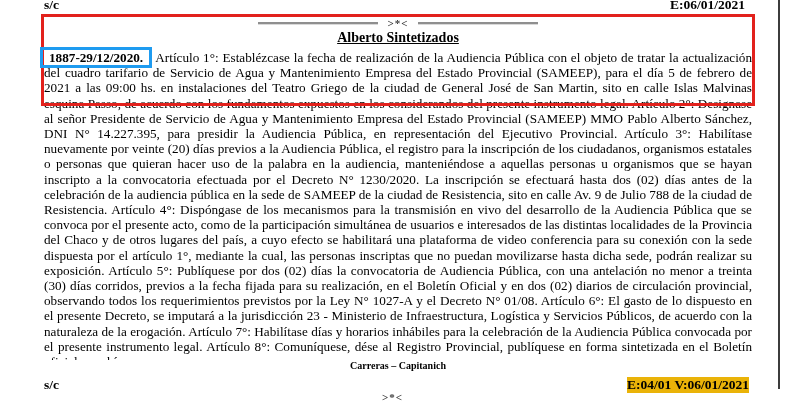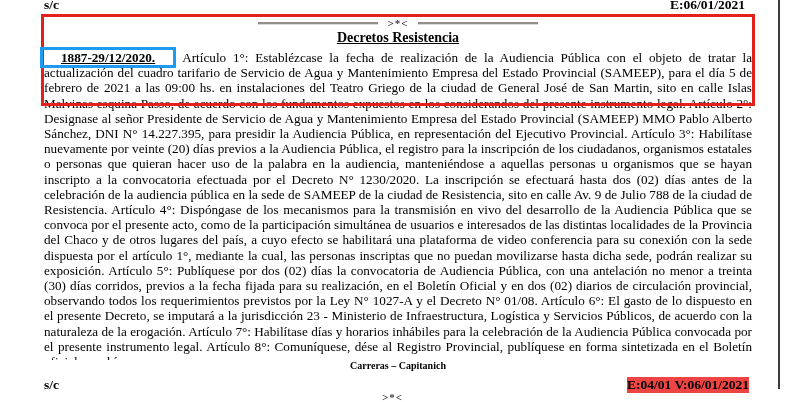--- a/index.html
+++ b/index.html
@@ -59,38 +59,37 @@
   }
   .body-text {
     text-align: justify;
     font-size: 13.2px;
     line-height: 15.2px;
   }
   .seg-bold { font-weight: normal; }
   .num-box {
     font-weight: bold;
     border: 3px solid var(--blue);
-    padding: 0 18px;
+    padding: 0 6px;
     margin-left: -4px;
     z-index: 7;
     position: relative;
-    text-decoration: underline;
   }
   .signature {
     position: absolute; left: 44px; top: 360px; width: 708px;
     text-align: center; font-weight: bold; font-size: 10px;
     background: #fff;
   }
   .ftr-left {
     position: absolute; left: 44px; top: 377px;
     font-weight: bold; font-size: 13.5px; background: #fff;
   }
   .ftr-right {
     position: absolute; right: 36px; top: 377px;
-    font-weight: bold; font-size: 13.5px; background: #ef4444;
+    font-weight: bold; font-size: 13.5px; background: #eab308;
   }
   .bottom-orn {
     position: absolute; left: 0; top: 391px; width: 785px;
     text-align: center;
     font-size: 11px; color: #3a3a3a; font-weight: bold;
     letter-spacing: 1px;
   }
 </style>
 </head>
 <body>
@@ -100,20 +99,20 @@
 <div class="col-rule"></div>
 
 <div class="red-box"></div>
 
 <div class="column">
   <div class="divider">
     <span class="line"></span>
     <span class="orn">&gt;*&lt;</span>
     <span class="line"></span>
   </div>
-  <div class="title">Decretos Resistencia</div>
+  <div class="title">Alberto Sintetizados</div>
   <div class="body-text"><span class="seg-bold num-box">1887-29/12/2020.</span><span> </span><span class="seg-bold">Artículo 1°</span><span>: Establézcase la fecha de realización de la Audiencia Pública con el objeto de tratar la actualización del cuadro tarifario de Servicio de Agua y Mantenimiento Empresa del Estado Provincial (SAMEEP), para el día 5 de febrero de 2021 a las 09:00 hs. en instalaciones del Teatro Griego de la ciudad de General José de San Martin, sito en calle Islas Malvinas esquina Passo, de acuerdo con los fundamentos expuestos en los considerandos del presente instrumento legal. </span><span class="seg-bold">Artículo 2°</span><span>: Designase al señor Presidente de Servicio de Agua y Mantenimiento Empresa del Estado Provincial (SAMEEP) MMO Pablo Alberto Sánchez, DNI N° 14.227.395, para presidir la Audiencia Pública, en representación del Ejecutivo Provincial. </span><span class="seg-bold">Artículo 3°</span><span>: Habilítase nuevamente por veinte (20) días previos a la Audiencia Pública, el registro para la inscripción de los ciudadanos, organismos estatales o personas que quieran hacer uso de la palabra en la audiencia, manteniéndose a aquellas personas u organismos que se hayan inscripto a la convocatoria efectuada por el Decreto N° 1230/2020. La inscripción se efectuará hasta dos (02) días antes de la celebración de la audiencia pública en la sede de SAMEEP de la ciudad de Resistencia, sito en calle Av. 9 de Julio 788 de la ciudad de Resistencia. </span><span class="seg-bold">Artículo 4°</span><span>: Dispóngase de los mecanismos para la transmisión en vivo del desarrollo de la Audiencia Pública que se convoca por el presente acto, como de la participación simultánea de usuarios e interesados de las distintas localidades de la Provincia del Chaco y de otros lugares del país, a cuyo efecto se habilitará una plataforma de video conferencia para su conexión con la sede dispuesta por el artículo 1°, mediante la cual, las personas inscriptas que no puedan movilizarse hasta dicha sede, podrán realizar su exposición. </span><span class="seg-bold">Artículo 5°</span><span>: Publíquese por dos (02) días la convocatoria de Audiencia Pública, con una antelación no menor a treinta (30) días corridos, previos a la fecha fijada para su realización, en el Boletín Oficial y en dos (02) diarios de circulación provincial, observando todos los requerimientos previstos por la Ley N° 1027-A y el Decreto N° 01/08. </span><span class="seg-bold">Artículo 6°</span><span>: El gasto de lo dispuesto en el presente Decreto, se imputará a la jurisdicción 23 - Ministerio de Infraestructura, Logística y Servicios Públicos, de acuerdo con la naturaleza de la erogación. </span><span class="seg-bold">Artículo 7°</span><span>: Habilítase días y horarios inhábiles para la celebración de la Audiencia Pública convocada por el presente instrumento legal. </span><span class="seg-bold">Artículo 8°</span><span>: Comuníquese, dése al Registro Provincial, publíquese en forma sintetizada en el Boletín oficial y archívese.</span></div>
 </div>
 
 <div class="signature">Carreras – Capitanich</div>
 <div class="ftr-left">s/c</div>
 <div class="ftr-right">E:04/01 V:06/01/2021</div>
 <div class="bottom-orn">&gt;*&lt;</div>
 
 </body></html>

